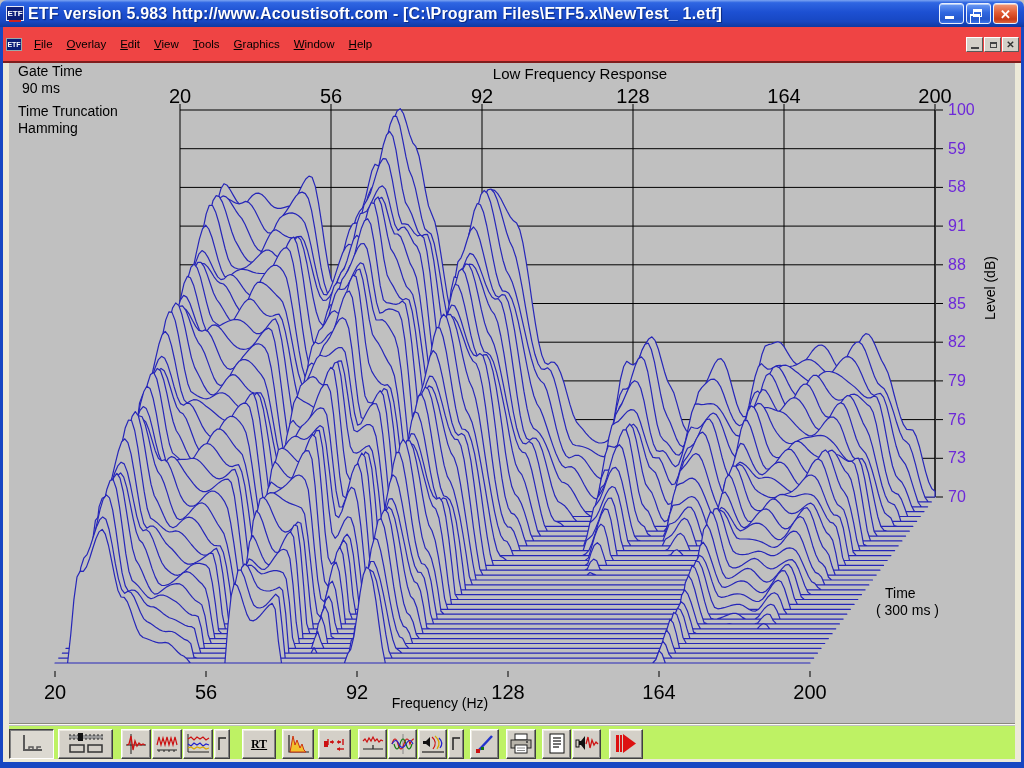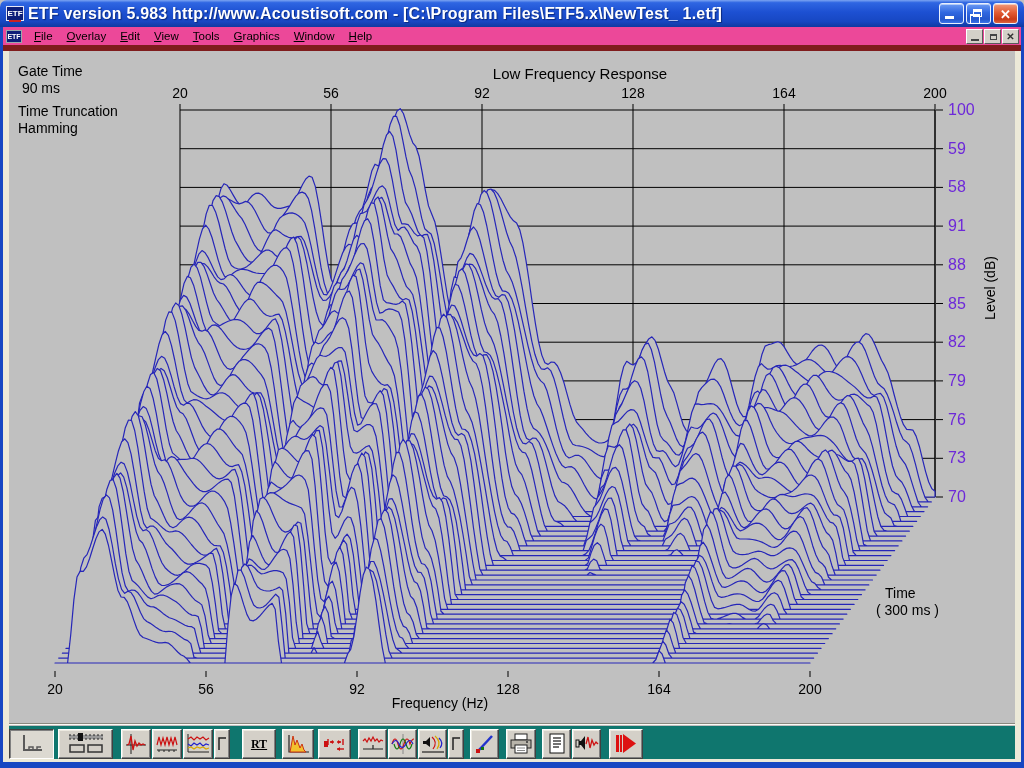--- a/index.html
+++ b/index.html
@@ -32,22 +32,22 @@
     background:linear-gradient(180deg,#6d9bf4 0%,#3067e0 45%,#2457cc 80%,#3a73ea 100%);
     box-shadow:inset 0 1px 0 rgba(255,255,255,.5);
     cursor:default;
   }
   .win-btn.close{ background:linear-gradient(180deg,#f09a7d 0%,#e25b34 45%,#c93a17 80%,#e06540 100%); }
   .glyph-min{ position:absolute; left:5px; bottom:4px; width:9px; height:3px; background:#fff; }
   .glyph-restore{ position:absolute; left:6px; top:5px; width:9px; height:8px; border:1px solid #fff; border-top:3px solid #fff; background:transparent;}
   .glyph-restore:before{content:""; position:absolute; left:-4px; top:2px; width:8px; height:7px; border:1px solid #fff; border-top:2px solid #fff; background:inherit;}
   .glyph-close{ position:absolute; left:0; top:1px; width:100%; text-align:center; color:#fff; font-size:13px; font-weight:bold; line-height:19px;}
   .menubar{
-    position:absolute; left:3px; right:3px; top:27px; height:24px;
-    background:#ec4899; border-bottom:6px solid #7f1d1d;
+    position:absolute; left:3px; right:3px; top:27px; height:36px;
+    background:#ef4444; border-bottom:2px solid #7f1d1d;
     display:flex; align-items:center; z-index:49; font-size:11.5px; color:#000;
   }
   .menu-mini-icon{ width:16px; height:13px; background:#0d1e78; border:1px solid #9aa; color:#fff; font-size:7px; font-weight:bold; line-height:11px; text-align:center; margin:0 5px 0 3px;}
   .menu-item{ padding:2px 7px 3px 7px; }
   .menu-item u{ text-decoration:underline; }
   .mdi-btns{ margin-left:auto; display:flex; gap:1px; padding-right:2px;}
   .mdi-btn{
     width:17px; height:15px; background:#d4d0c8; position:relative;
     border:1px solid; border-color:#fff #5a5a5a #5a5a5a #fff; color:#333;
     font-size:10px; line-height:13px; text-align:center; font-weight:bold;
@@ -59,28 +59,28 @@
   .edge-b{ position:absolute; left:0; bottom:0; height:6px; width:1024px; background:#1747c2; z-index:48;}
   .inner-l{ position:absolute; left:3px; top:47px; bottom:6px; width:6px; background:#ece9d8; z-index:47;}
   .inner-r{ position:absolute; right:3px; top:47px; bottom:6px; width:6px; background:#ece9d8; z-index:47;}
   .inner-b{ position:absolute; left:3px; right:3px; bottom:6px; height:3px; background:#ece9d8; z-index:47;}
   
   .client{ position:absolute; left:9px; right:9px; top:47px; bottom:9px; background:#c0c0c0; z-index:1;}
   #plot-svg{ position:absolute; left:0; top:0; z-index:2; }
   .chart-label{ position:absolute; color:#000; z-index:3; white-space:pre; }
   .fs14{ font-size:14px; }
   .fs15{ font-size:15px; }
-  .tick-label{ position:absolute; width:44px; text-align:center; font-size:14px; color:#000; z-index:3;}
+  .tick-label{ position:absolute; width:44px; text-align:center; font-size:20px; color:#000; z-index:3;}
   .ytick-label{ position:absolute; text-align:left; font-size:16px; color:#6d28d9; z-index:3; width:40px;}
   .ylabel-rot{ position:absolute; left:931px; top:279px; width:120px; height:18px; text-align:center;
     font-size:14px; transform:rotate(-90deg); z-index:3;}
   
   .tb-sep{ position:absolute; left:3px; right:3px; top:723px; height:2px;
     border-top:1px solid #8a887f; border-bottom:1px solid #fbfaf6; z-index:40;}
-  .toolbar{ position:absolute; left:9px; right:9px; top:726px; height:36px; background:#0f766e;
+  .toolbar{ position:absolute; left:9px; right:9px; top:726px; height:36px; background:#bef264;
     display:flex; align-items:center; z-index:40; }
   .tb-btn{
     height:30px; background:#d4d0c8; position:relative; flex:0 0 auto;
     border:1px solid; border-color:#ffffff #404040 #404040 #ffffff;
     box-shadow:inset -1px -1px 0 #808080, inset 1px 1px 0 #ece9e0;
     display:flex; align-items:center; justify-content:center;
   }
   .tb-btn.pressed{
     border-color:#404040 #ffffff #ffffff #404040;
     box-shadow:inset 1px 1px 0 #808080; background:#dcd9d1;

